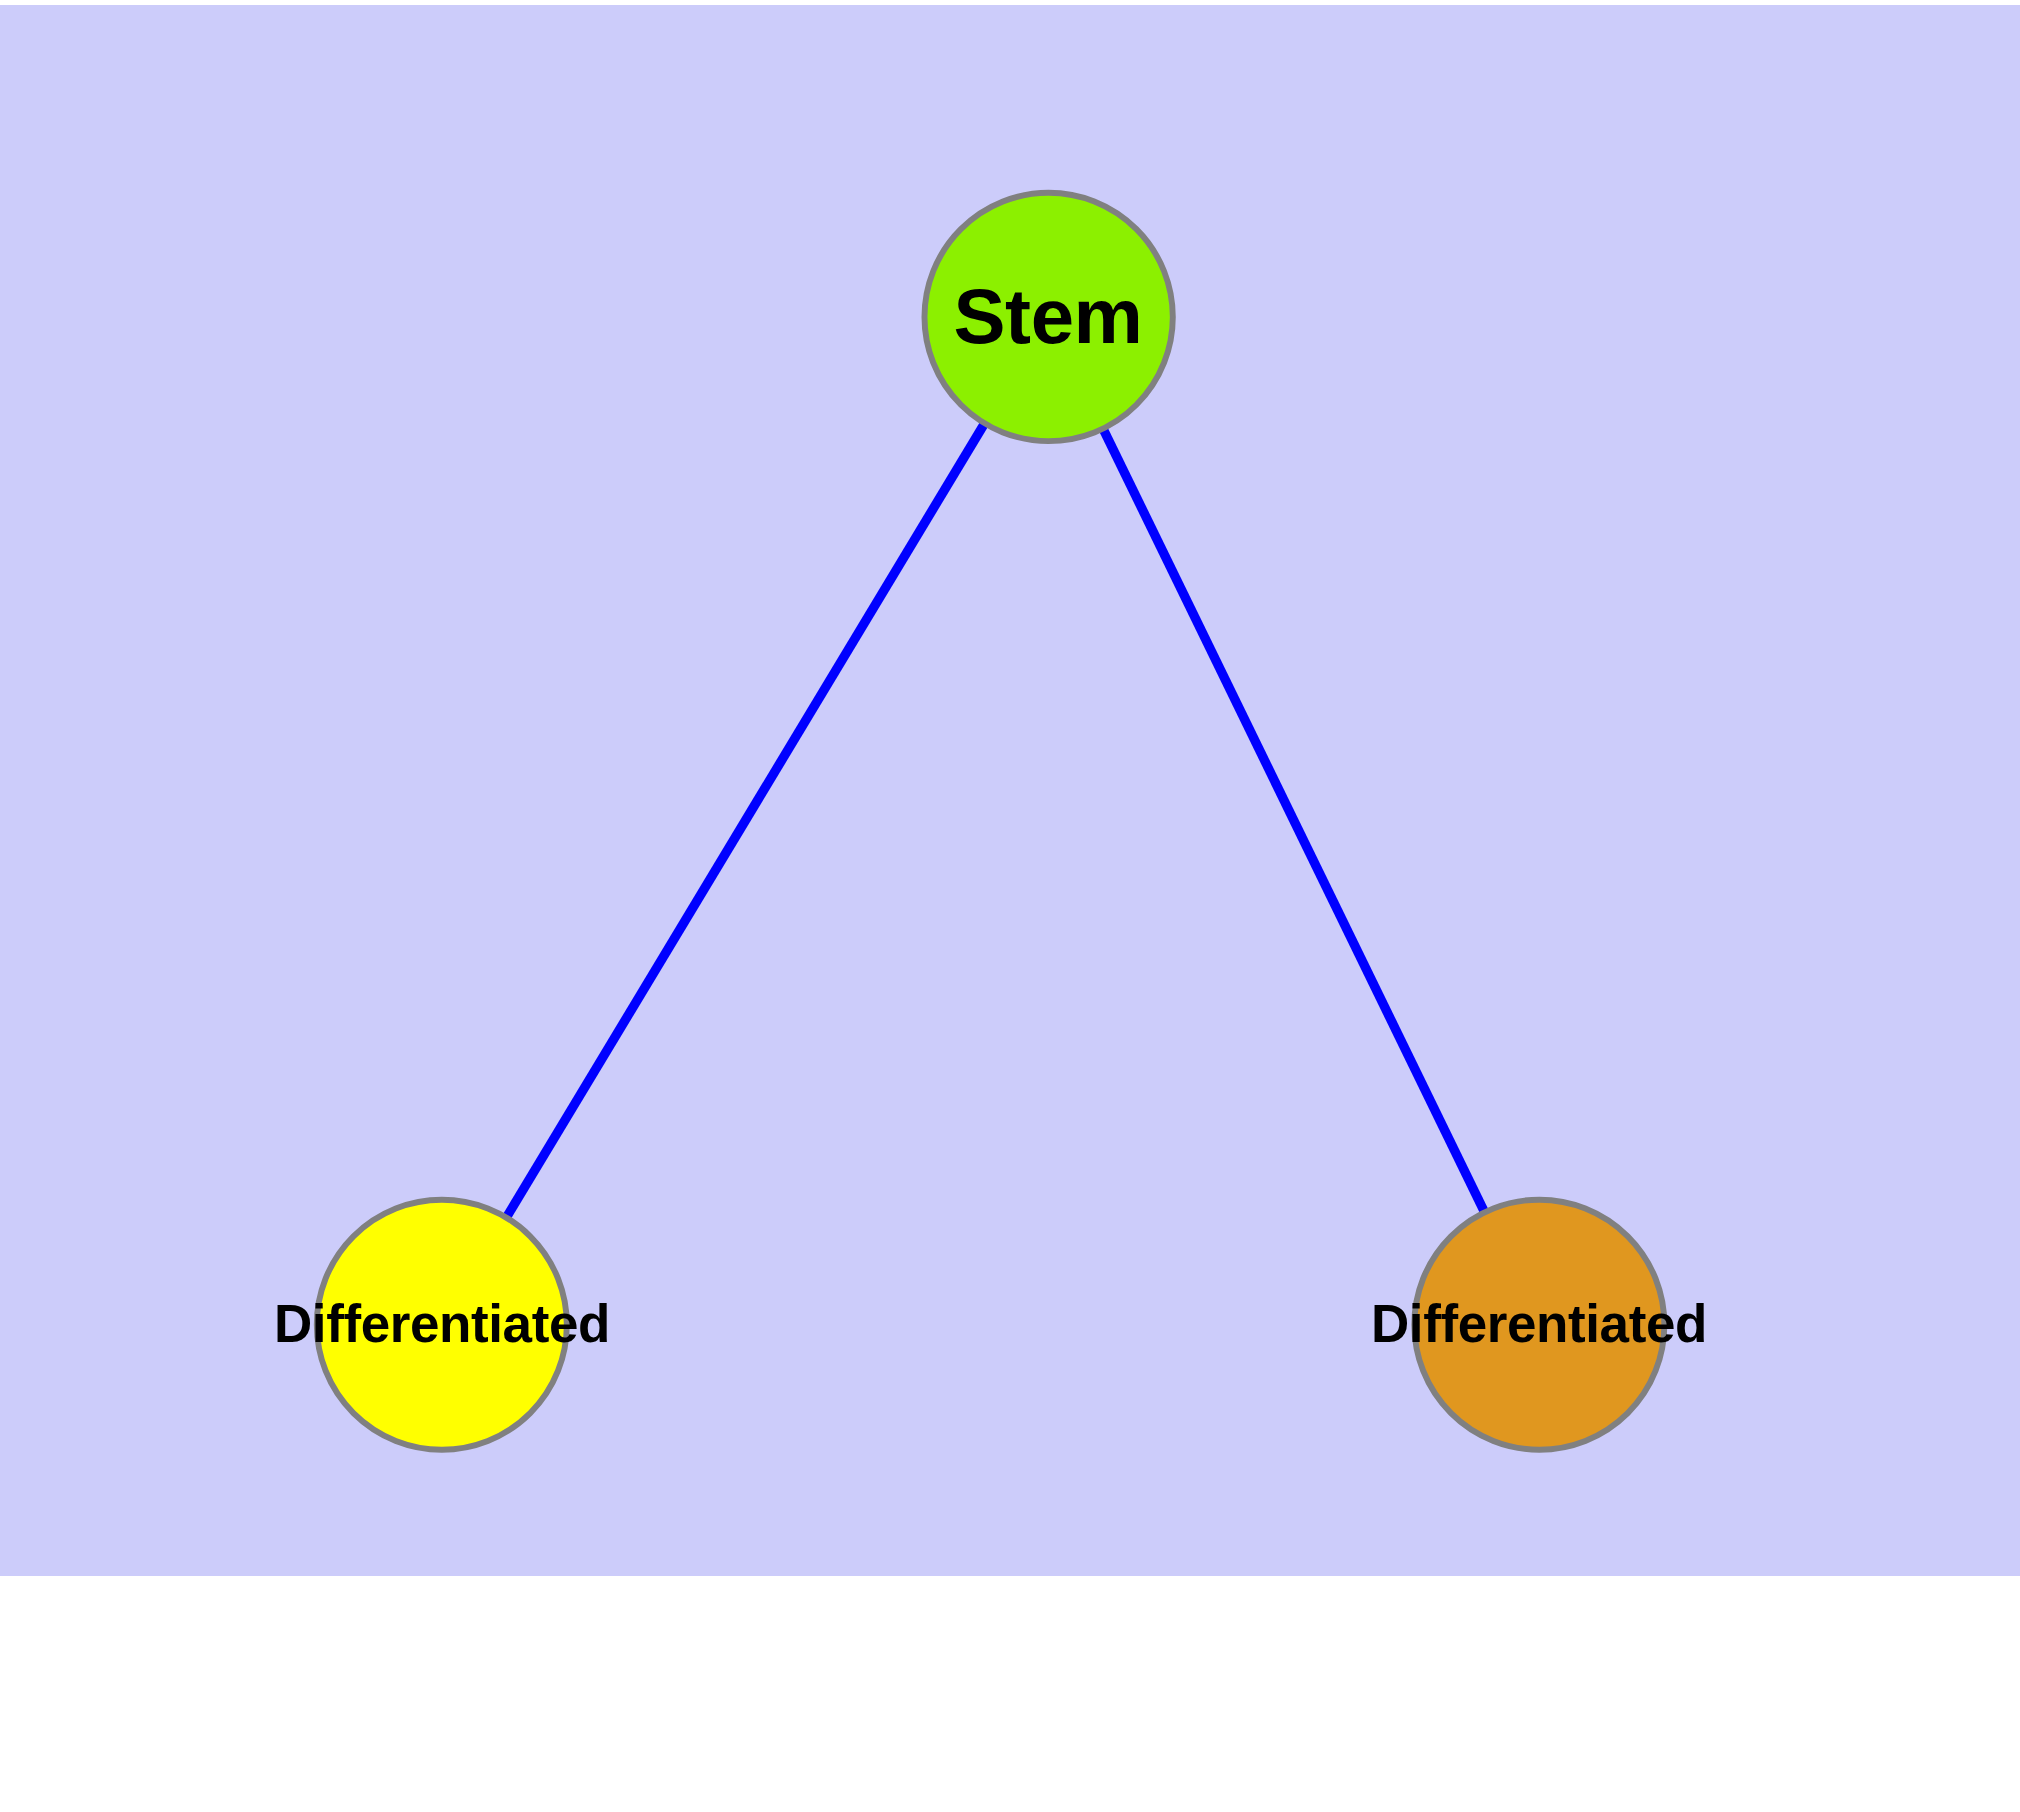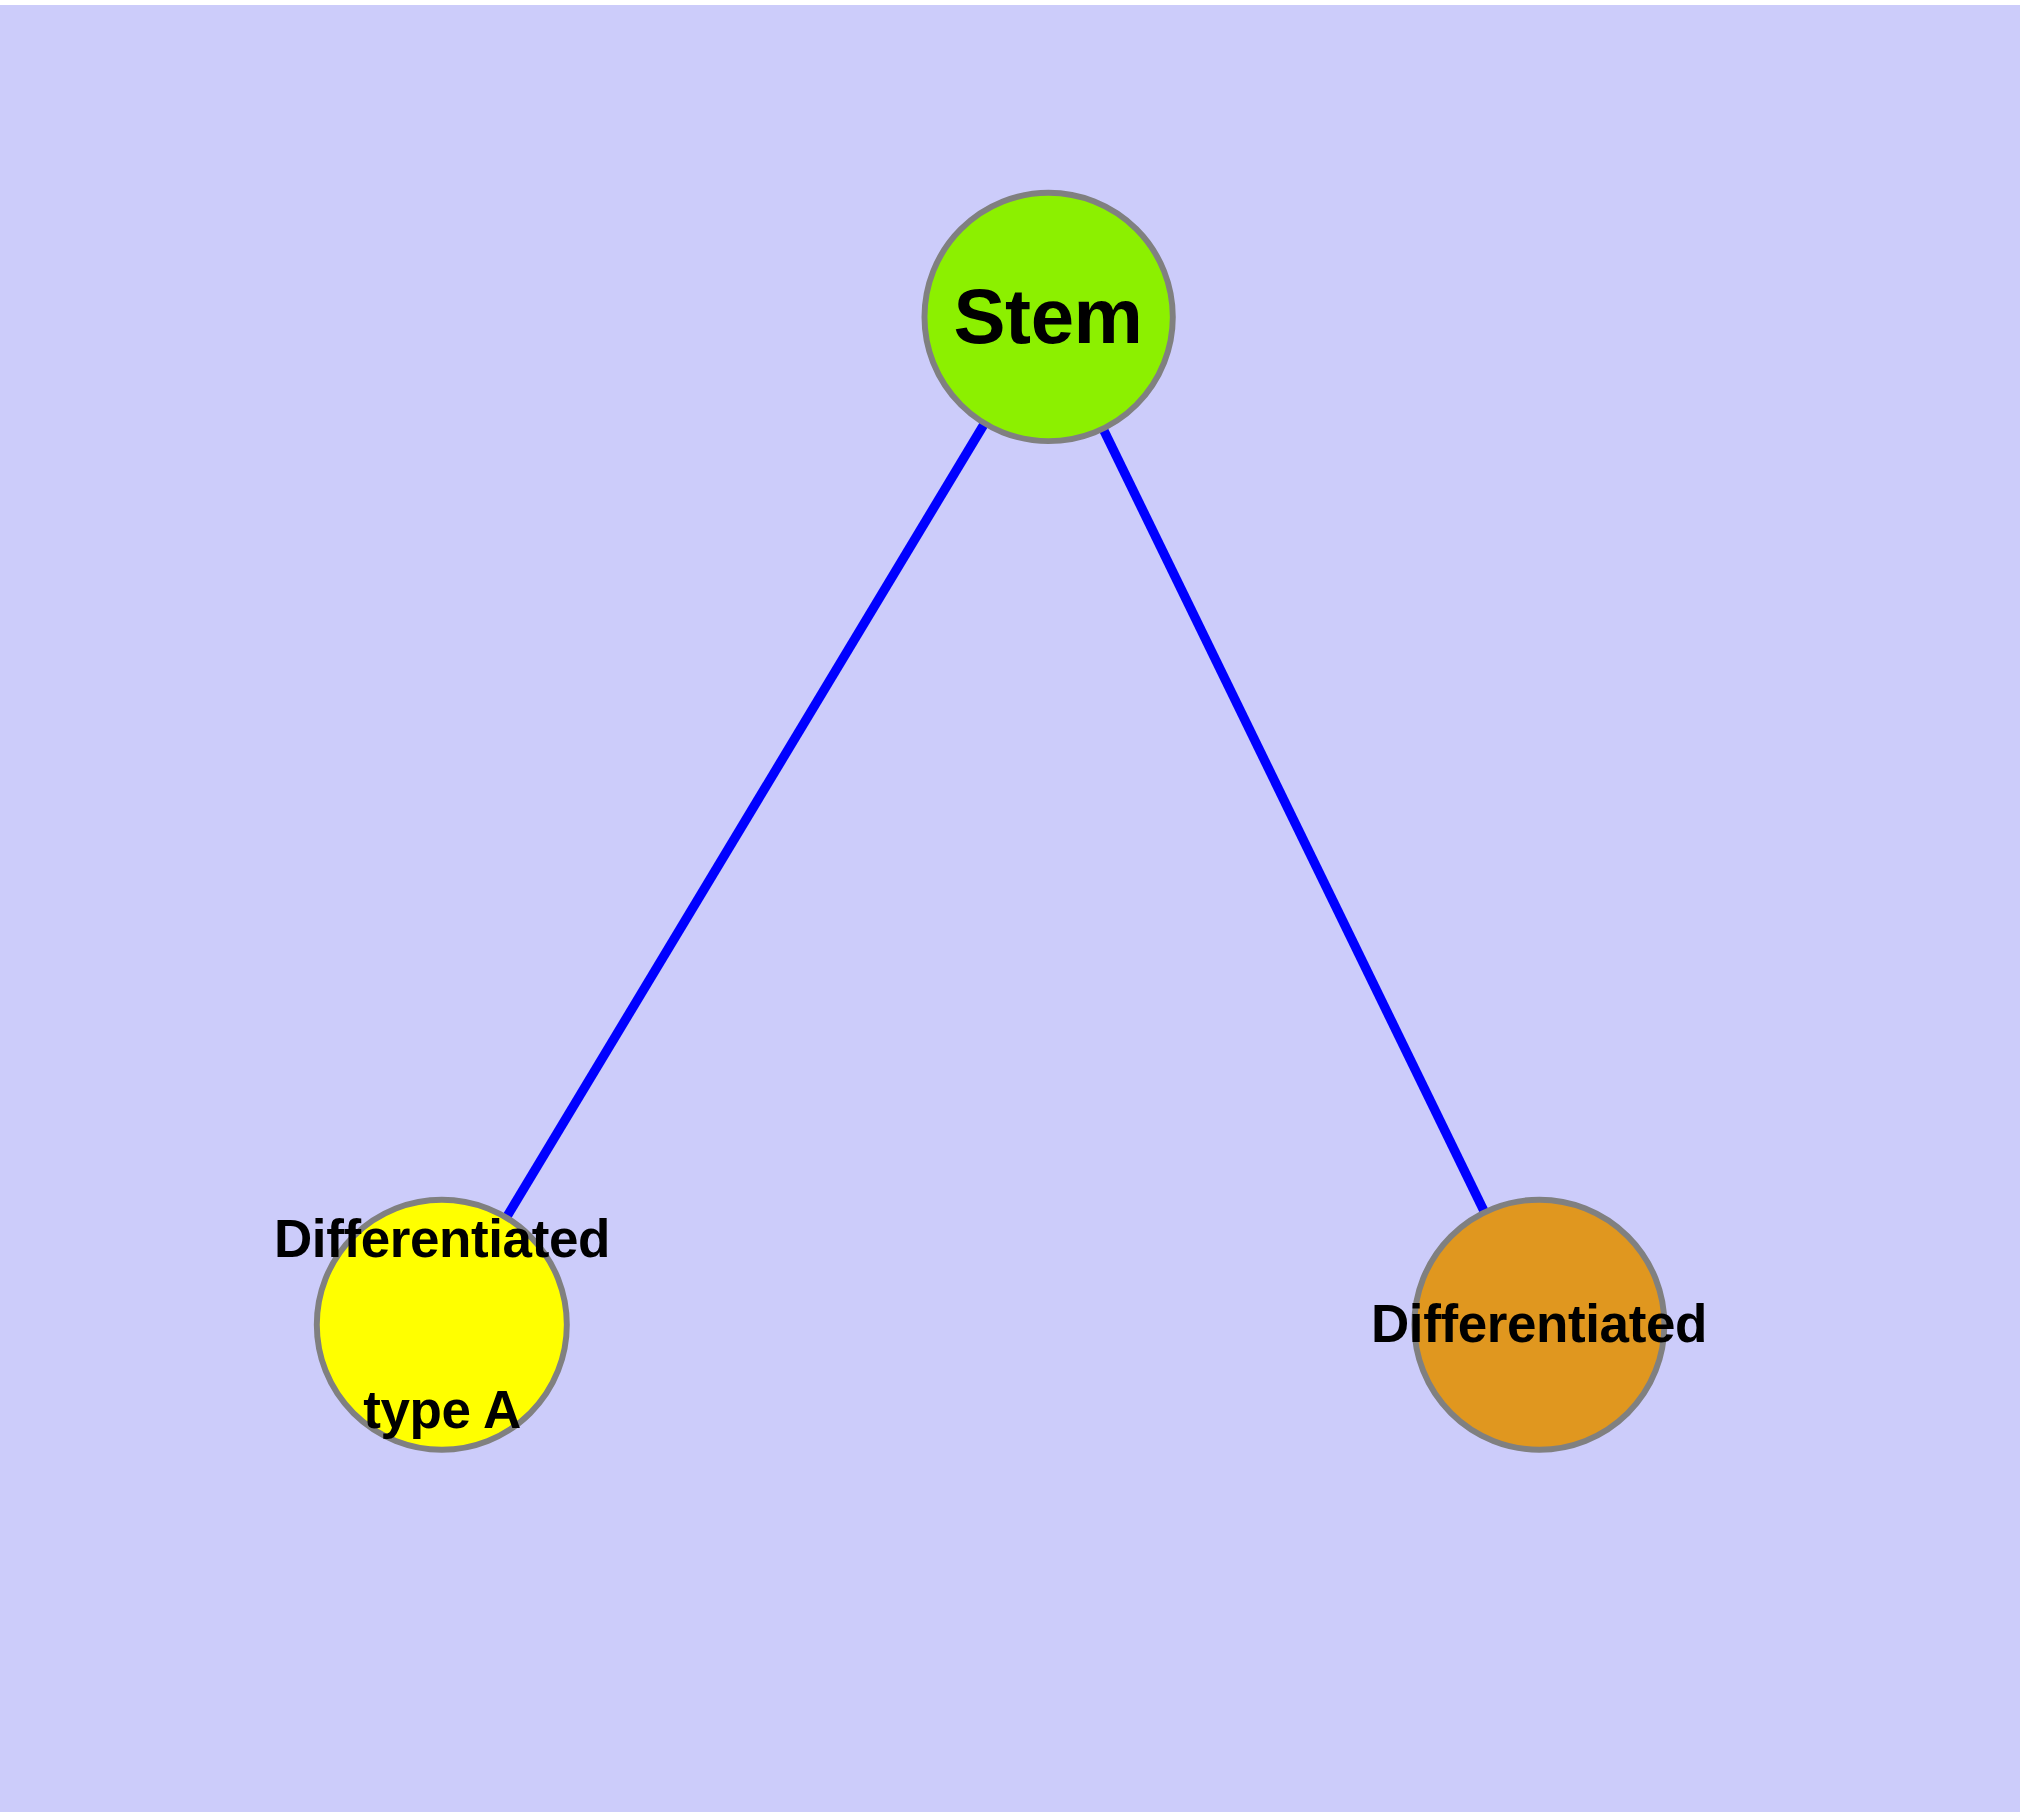--- a/index.html
+++ b/index.html
@@ -3,21 +3,21 @@
 <meta charset="utf-8">
 <style>
   html, body {
     margin: 0;
     padding: 0;
     background: #ffffff;
   }
   #canvas {
     position: relative;
     width: 2021px;
-    height: 1812px;
+    height: 1576px;
     background: #ffffff;
     overflow: hidden;
     font-family: "Liberation Sans", sans-serif;
   }
   #plot-bg {
     position: absolute;
     left: 0;
     top: 5.1px;
     width: 2021px;
     height: 1807px;
@@ -67,21 +67,20 @@
       <circle cx="1237" cy="374" r="146.5" fill="#8cf000" stroke="#808080" stroke-width="7"></circle>
       <circle cx="521" cy="1563" r="147.5" fill="#ffff00" stroke="#808080" stroke-width="7"></circle>
       <circle cx="1816" cy="1563" r="147.5" fill="#e0971f" stroke="#808080" stroke-width="7"></circle>
     </g>
   </svg>
 
   <div class="node-label single" style="left:1048px; top:317px;">Stem</div>
 
   <div class="node-label double" style="left:442px; top:1325px;">
     <div>Differentiated</div>
-    <div>type A</div>
   </div>
 
   <div class="node-label double" style="left:1539px; top:1325px;">
     <div>Differentiated</div>
   </div>
 
 </div>
 
 
 </body></html>

